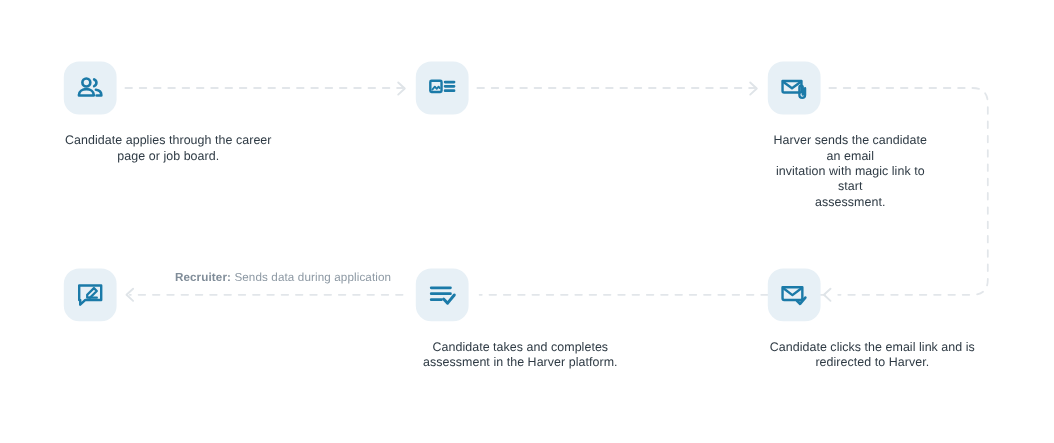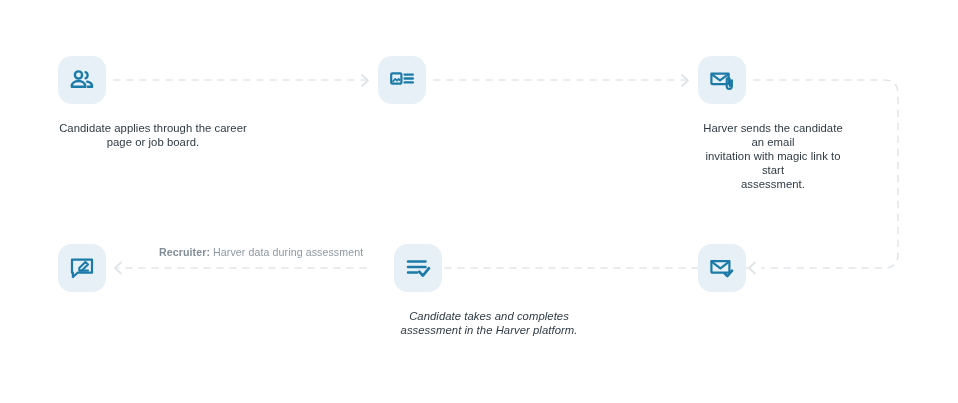--- a/index.html
+++ b/index.html
@@ -52,21 +52,21 @@
     letter-spacing: 0.05px;
     white-space: pre-line;
   }
 
   
   #step-1 { left: 58px;  top: 56px; }
   #step-2 { left: 378px; top: 56px; }
   #step-3 { left: 698px; top: 56px; }
   
   #step-4 { left: 58px;  top: 244px; }
-  #step-5 { left: 394px; top: 244px; font-style: italic; }
+  #step-5 { left: 378px; top: 244px; }
   #step-6 { left: 698px; top: 244px; }
 
   #step-3 .step-caption,
   #step-4 .step-caption { width: 150px; }
 
   .connector-label {
     position: absolute;
     left: 159px;
     top: 246px;
     font-size: 10.6px;
@@ -175,17 +175,19 @@
 <div class="step" id="step-6">
   <div class="icon-tile">
     <span>
       <svg width="28" height="28" viewBox="0 0 28 28" fill="none">
         <path d="M3.4 7.1h18v10.1c0 .8-.7 1.5-1.5 1.5H4.9c-.8 0-1.5-.7-1.5-1.5V7.1z" stroke="#1b7aa8" stroke-width="2.2" stroke-linejoin="round"></path>
         <path d="M3.9 7.8l8.5 6.5 8.5-6.5" stroke="#1b7aa8" stroke-width="2.2" stroke-linecap="round" stroke-linejoin="round"></path>
         <path d="M16.6 19.4l2.7 2.8 4.8-5.6" stroke="#1b7aa8" stroke-width="2.5" stroke-linecap="round" stroke-linejoin="round"></path>
       </svg>
     </span>
   </div>
+  <div class="step-caption">Candidate clicks the email link and is
+redirected to Harver.</div>
 </div>
 
 <div class="connector-label">
-  <span class="emph">Recruiter:</span><span> Harver data during assessment</span>
+  <span class="emph">Recruiter:</span><span> Sends data during application</span>
 </div>
 
 </body></html>

